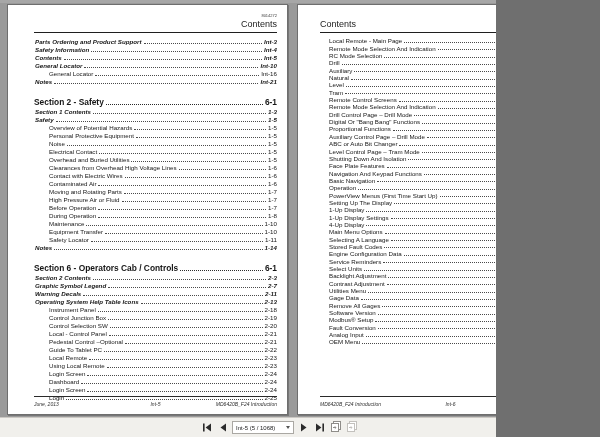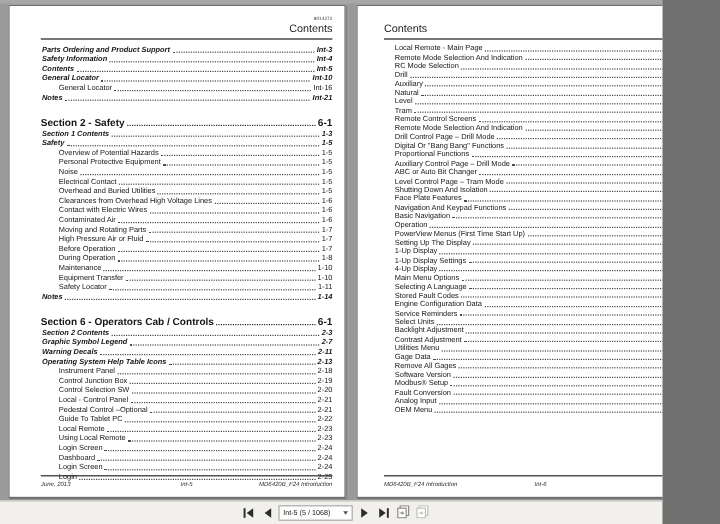--- a/index.html
+++ b/index.html
@@ -1,17 +1,17 @@
 <!DOCTYPE html>
 <html><head>
 <meta charset="utf-8">
 <style>
   html,body{margin:0;padding:0;background:#6f6f6f;}
   .screen{
-    position:relative;width:552px;height:437px;overflow:hidden;
+    position:relative;width:496px;height:437px;overflow:hidden;
     font-family:"Liberation Sans","DejaVu Sans",sans-serif;
     background:#9a9a9a;
   }
   
   .canvas{position:absolute;left:0;top:0;width:600px;height:417px;background:#9a9a9a;}
   .canvas::before{content:"";position:absolute;left:0;top:0;width:100%;height:3px;background:#a7a7a7;}
   .page{
     position:absolute;top:4px;bottom:2px;background:#ffffff;
     border:1px solid #6e6e6e;box-shadow:1px 1px 0 #777;
     box-sizing:border-box;color:#161616;

